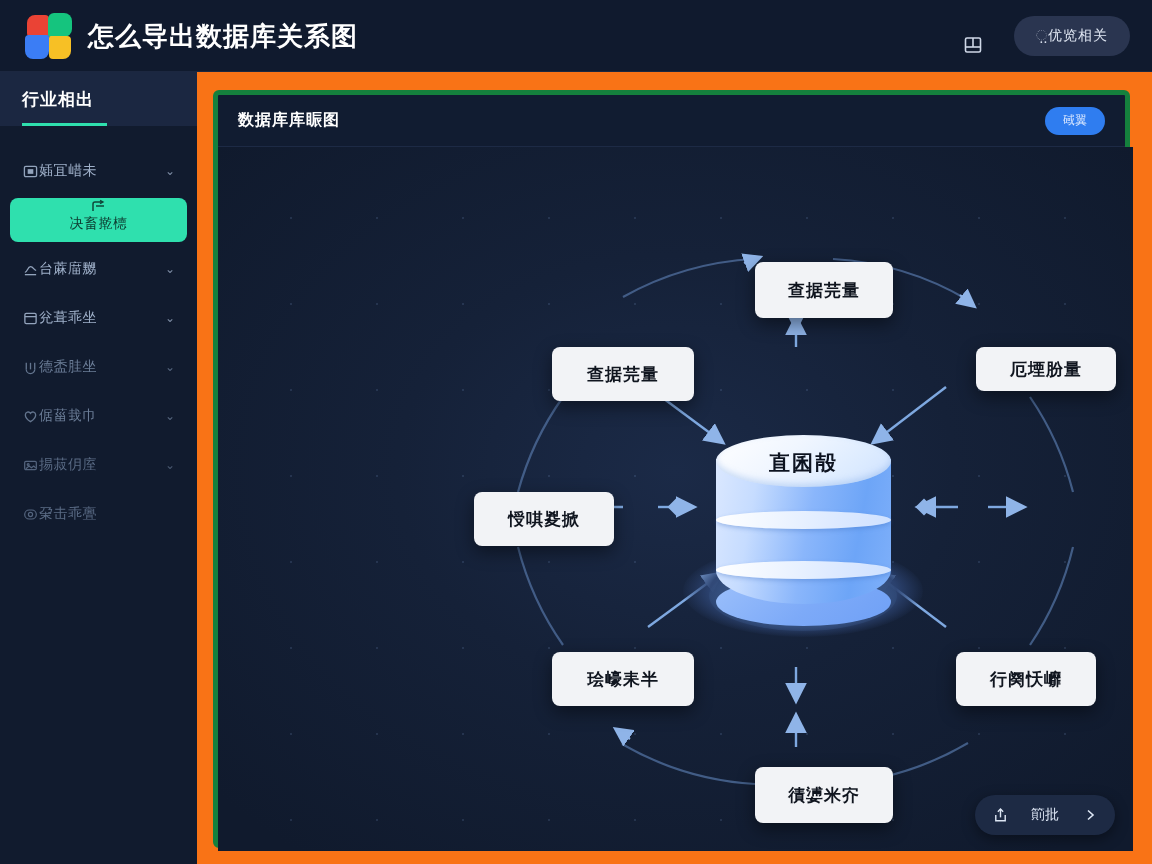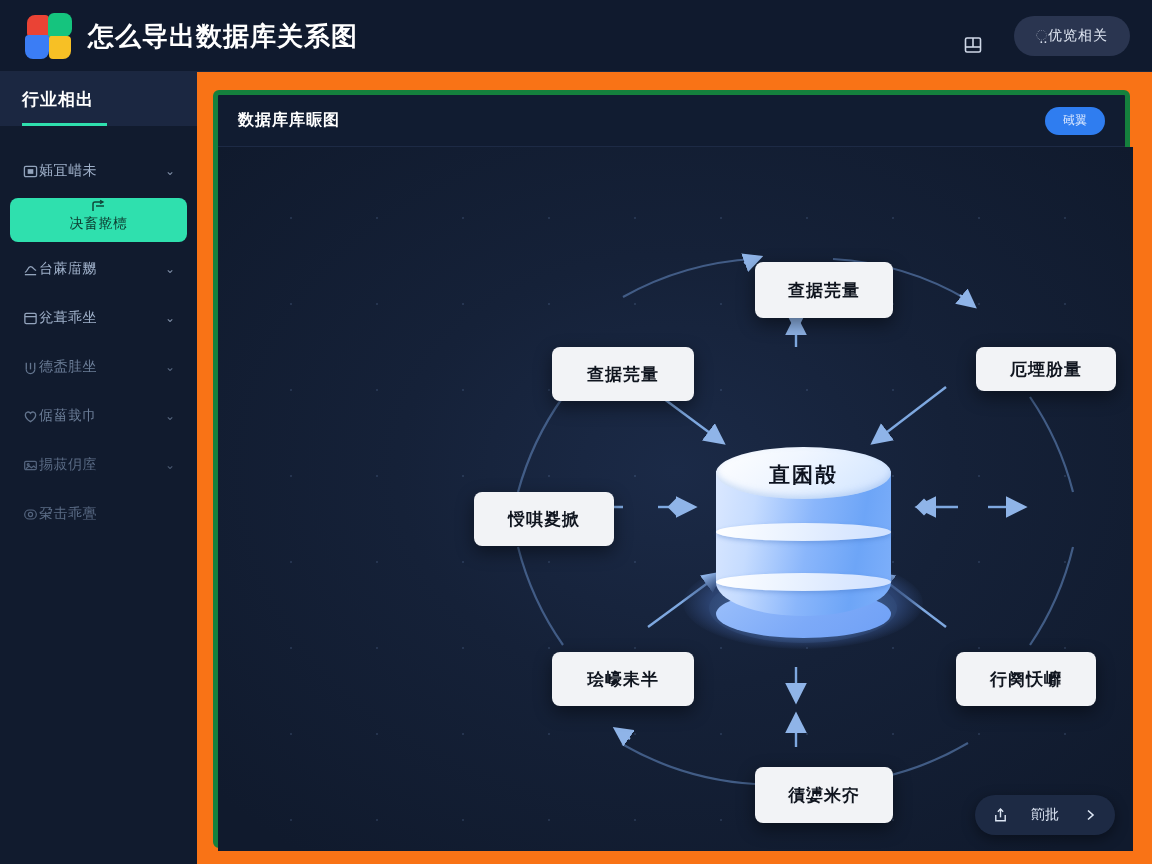--- a/index.html
+++ b/index.html
@@ -115,21 +115,21 @@
 
   .node {
     position: absolute; background:#f2f3f6; color:#10151f;
     border-radius: 8px; font-size: 17px; font-weight: 700;
     display:flex; align-items:center; justify-content:center;
     box-shadow: 0 6px 18px rgba(0,0,0,.45);
     letter-spacing: 1px; cursor: pointer;
   }
 
   
-  .db { position:absolute; left:455px; top:280px; width:260px; height:250px; }
+  .db { position:absolute; left:455px; top:268px; width:260px; height:250px; }
   .db-base {
     position:absolute; left:10px; top:130px; width:240px; height:92px;
     border-radius:50%;
     background: radial-gradient(ellipse at 50% 50%, #3e5c92 0%, #2c4371 55%, rgba(30,48,82,0) 72%);
     opacity:.95;
   }
   .db-base2 {
     position:absolute; left:36px; top:146px; width:188px; height:70px;
     border-radius:50%;
     background: radial-gradient(ellipse at 50% 50%, #51719f 0%, #35507f 60%, rgba(35,54,90,0) 78%);

